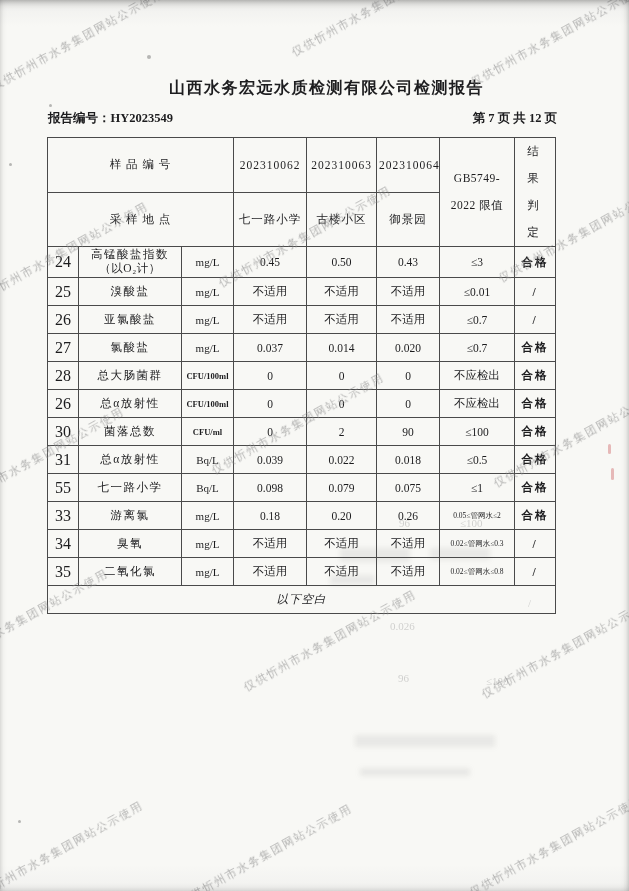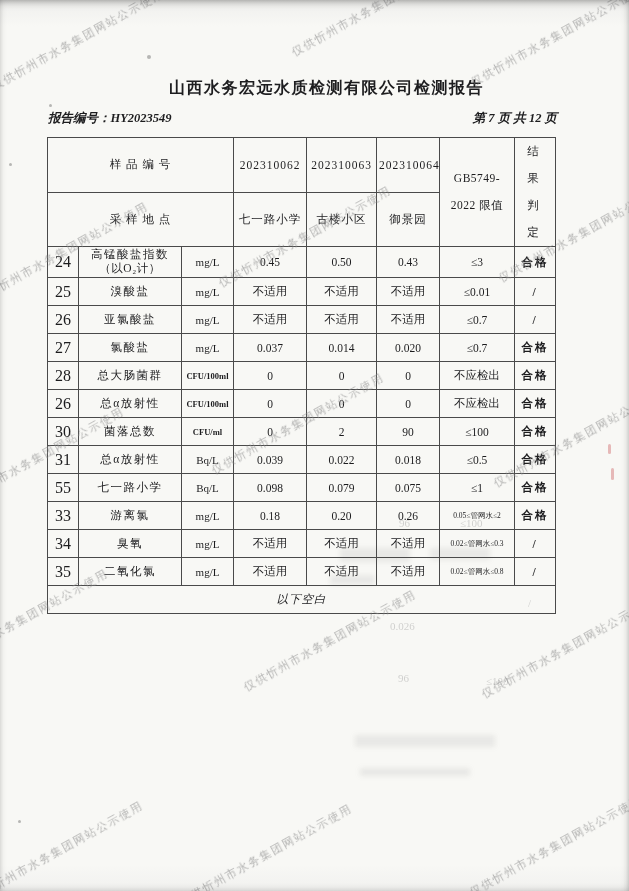--- a/index.html
+++ b/index.html
@@ -15,21 +15,21 @@
                inset 0 -5px 8px -5px rgba(0,0,0,.18),
                inset 5px 0 8px -6px rgba(0,0,0,.15);
   }
   .title{
     position:absolute;top:78px;left:12px;width:100%;margin:0;text-align:center;
     font-family:Liberation Sans, sans-serif;font-size:16px;font-weight:700;
     letter-spacing:1.5px;z-index:2;
   }
   .meta{
     position:absolute;top:110px;left:48px;width:509px;display:flex;
-    justify-content:space-between;font-size:12.5px;font-weight:700;z-index:2;font-style:italic;
+    justify-content:space-between;font-size:12.5px;font-weight:700;z-index:2;
   }
   table.report{
     position:absolute;left:47px;top:137px;width:508px;z-index:2;
     border-collapse:collapse;table-layout:fixed;font-size:11.5px;color:#1c1c1e;
   }
   table.report td{
     border:1px solid #4a4a4a;text-align:center;padding:0 2px;overflow:hidden;
     height:27px;vertical-align:middle;
   }
   tr.hdr td{height:28px;letter-spacing:1px;}

